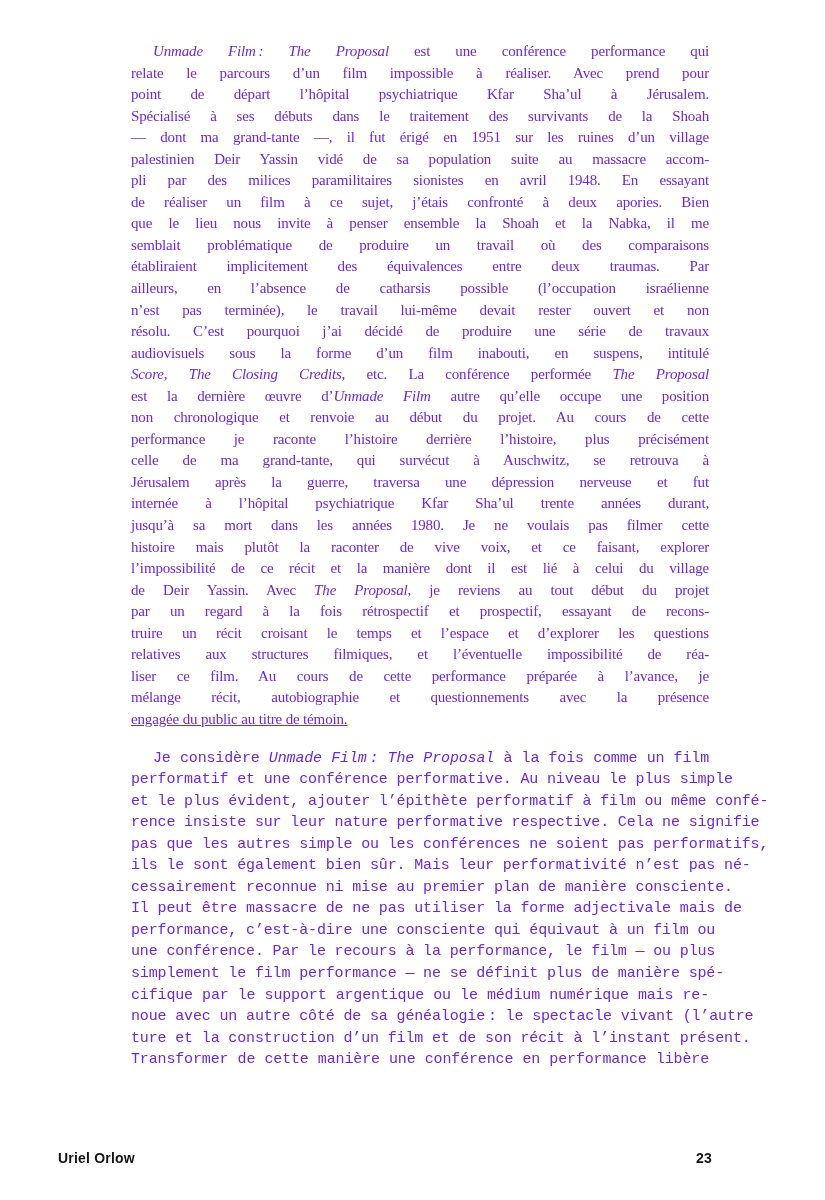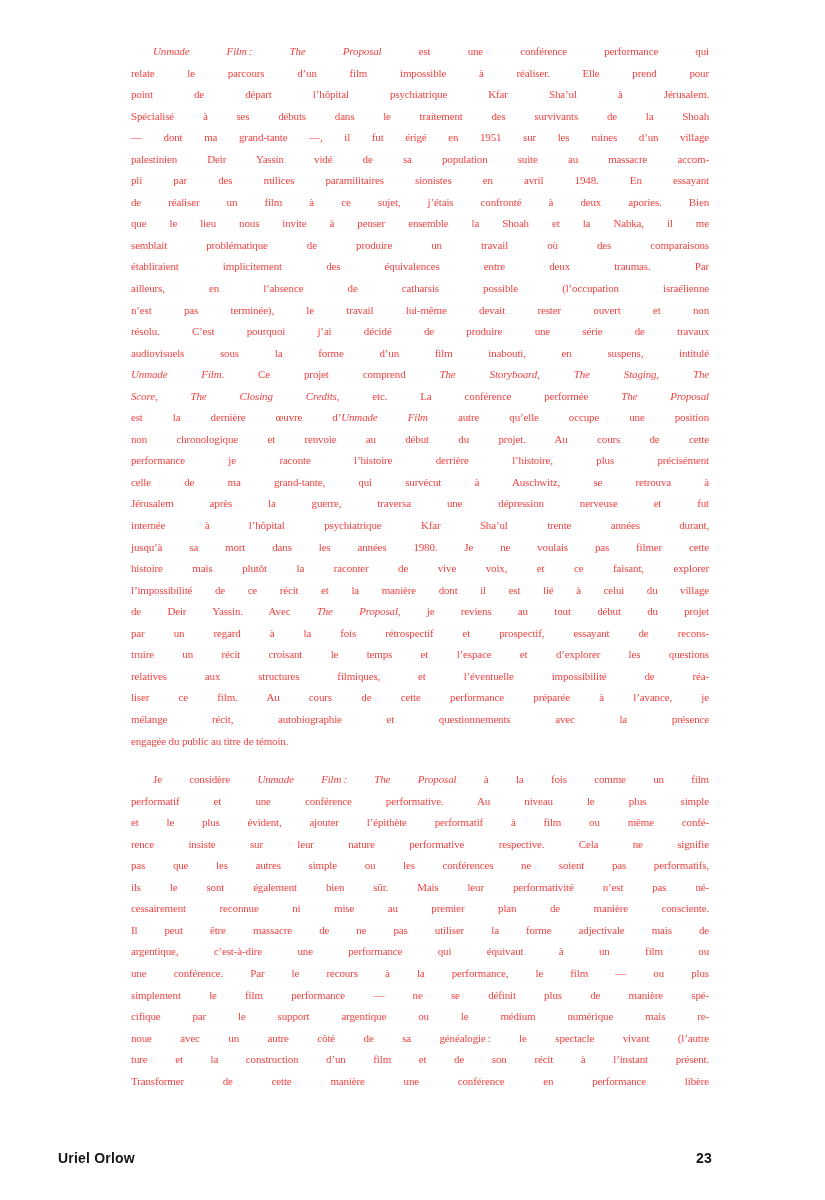--- a/index.html
+++ b/index.html
@@ -9,34 +9,34 @@
     height: 1200px;
     background: #ffffff;
     overflow: hidden;
     font-family: "Liberation Serif", "DejaVu Serif", serif;
   }
   .text-block {
     position: absolute;
     left: 131px;
     top: 41px;
     width: 578px;
-    font-size: 11px;
+    font-size: 15px;
     line-height: 21.55px;
     letter-spacing: -0.15px;
-    color: #ef4444;
+    color: #6d28d9;
   }
-  .paragraph + .paragraph { margin-top: 17px; }
+  .paragraph + .paragraph { margin-top: 17px; font-family: Liberation Mono, monospace; }
   .line {
     white-space: nowrap;
     text-align: justify;
     text-align-last: justify;
     text-justify: inter-word;
   }
   .line.indent { padding-left: 22px; }
-  .line.last { text-align-last: left; }
+  .line.last { text-align-last: left; text-decoration: underline; }
   .line em { font-style: italic; }
   .page-footer {
     position: absolute;
     left: 58px;
     top: 1150px;
     width: 654px;
     display: flex;
     justify-content: space-between;
     align-items: baseline;
     font-family: "Liberation Sans", "DejaVu Sans", sans-serif;
@@ -47,35 +47,34 @@
     text-align: right;
   }
 </style>
 </head>
 <body>
 
 <div class="page">
   <main class="text-block" id="text-block">
       <div class="paragraph">
         <div class="line indent"><em>Unmade Film : The Proposal</em><span> est une conférence performance qui</span></div>
-        <div class="line"><span>relate le parcours d’un film impossible à réaliser. Elle prend pour</span></div>
+        <div class="line"><span>relate le parcours d’un film impossible à réaliser. Avec prend pour</span></div>
         <div class="line"><span>point de départ l’hôpital psychiatrique Kfar Sha’ul à Jérusalem.</span></div>
         <div class="line"><span>Spécialisé à ses débuts dans le traitement des survivants de la Shoah</span></div>
         <div class="line"><span>— dont ma grand-tante —, il fut érigé en 1951 sur les ruines d’un village</span></div>
         <div class="line"><span>palestinien Deir Yassin vidé de sa population suite au massacre accom-</span></div>
         <div class="line"><span>pli par des milices paramilitaires sionistes en avril 1948. En essayant</span></div>
         <div class="line"><span>de réaliser un film à ce sujet, j’étais confronté à deux apories. Bien</span></div>
         <div class="line"><span>que le lieu nous invite à penser ensemble la Shoah et la Nabka, il me</span></div>
         <div class="line"><span>semblait problématique de produire un travail où des comparaisons</span></div>
         <div class="line"><span>établiraient implicitement des équivalences entre deux traumas. Par</span></div>
         <div class="line"><span>ailleurs, en l’absence de catharsis possible (l’occupation israélienne</span></div>
         <div class="line"><span>n’est pas terminée), le travail lui-même devait rester ouvert et non</span></div>
         <div class="line"><span>résolu. C’est pourquoi j’ai décidé de produire une série de travaux</span></div>
         <div class="line"><span>audiovisuels sous la forme d’un film inabouti, en suspens, intitulé</span></div>
-        <div class="line"><em>Unmade Film</em><span>. Ce projet comprend </span><em>The Storyboard</em><span>, </span><em>The Staging</em><span>, </span><em>The</em></div>
         <div class="line"><em>Score</em><span>, </span><em>The Closing Credits</em><span>, etc. La conférence performée </span><em>The Proposal</em></div>
         <div class="line"><span>est la dernière œuvre d’</span><em>Unmade Film</em><span> autre qu’elle occupe une position</span></div>
         <div class="line"><span>non chronologique et renvoie au début du projet. Au cours de cette</span></div>
         <div class="line"><span>performance je raconte l’histoire derrière l’histoire, plus précisément</span></div>
         <div class="line"><span>celle de ma grand-tante, qui survécut à Auschwitz, se retrouva à</span></div>
         <div class="line"><span>Jérusalem après la guerre, traversa une dépression nerveuse et fut</span></div>
         <div class="line"><span>internée à l’hôpital psychiatrique Kfar Sha’ul trente années durant,</span></div>
         <div class="line"><span>jusqu’à sa mort dans les années 1980. Je ne voulais pas filmer cette</span></div>
         <div class="line"><span>histoire mais plutôt la raconter de vive voix, et ce faisant, explorer</span></div>
         <div class="line"><span>l’impossibilité de ce récit et la manière dont il est lié à celui du village</span></div>
@@ -89,21 +88,21 @@
       </div>
       <div class="paragraph">
         <div class="line indent"><span>Je considère </span><em>Unmade Film : The Proposal</em><span> à la fois comme un film</span></div>
         <div class="line"><span>performatif et une conférence performative. Au niveau le plus simple</span></div>
         <div class="line"><span>et le plus évident, ajouter l’épithète performatif à film ou même confé-</span></div>
         <div class="line"><span>rence insiste sur leur nature performative respective. Cela ne signifie</span></div>
         <div class="line"><span>pas que les autres simple ou les conférences ne soient pas performatifs,</span></div>
         <div class="line"><span>ils le sont également bien sûr. Mais leur performativité n’est pas né-</span></div>
         <div class="line"><span>cessairement reconnue ni mise au premier plan de manière consciente.</span></div>
         <div class="line"><span>Il peut être massacre de ne pas utiliser la forme adjectivale mais de</span></div>
-        <div class="line"><span>argentique, c’est-à-dire une performance qui équivaut à un film ou</span></div>
+        <div class="line"><span>performance, c’est-à-dire une consciente qui équivaut à un film ou</span></div>
         <div class="line"><span>une conférence. Par le recours à la performance, le film — ou plus</span></div>
         <div class="line"><span>simplement le film performance — ne se définit plus de manière spé-</span></div>
         <div class="line"><span>cifique par le support argentique ou le médium numérique mais re-</span></div>
         <div class="line"><span>noue avec un autre côté de sa généalogie : le spectacle vivant (l’autre</span></div>
         <div class="line"><span>ture et la construction d’un film et de son récit à l’instant présent.</span></div>
         <div class="line"><span>Transformer de cette manière une conférence en performance libère</span></div>
       </div>
     </main>
   <footer class="page-footer">
     <span>Uriel Orlow</span>

